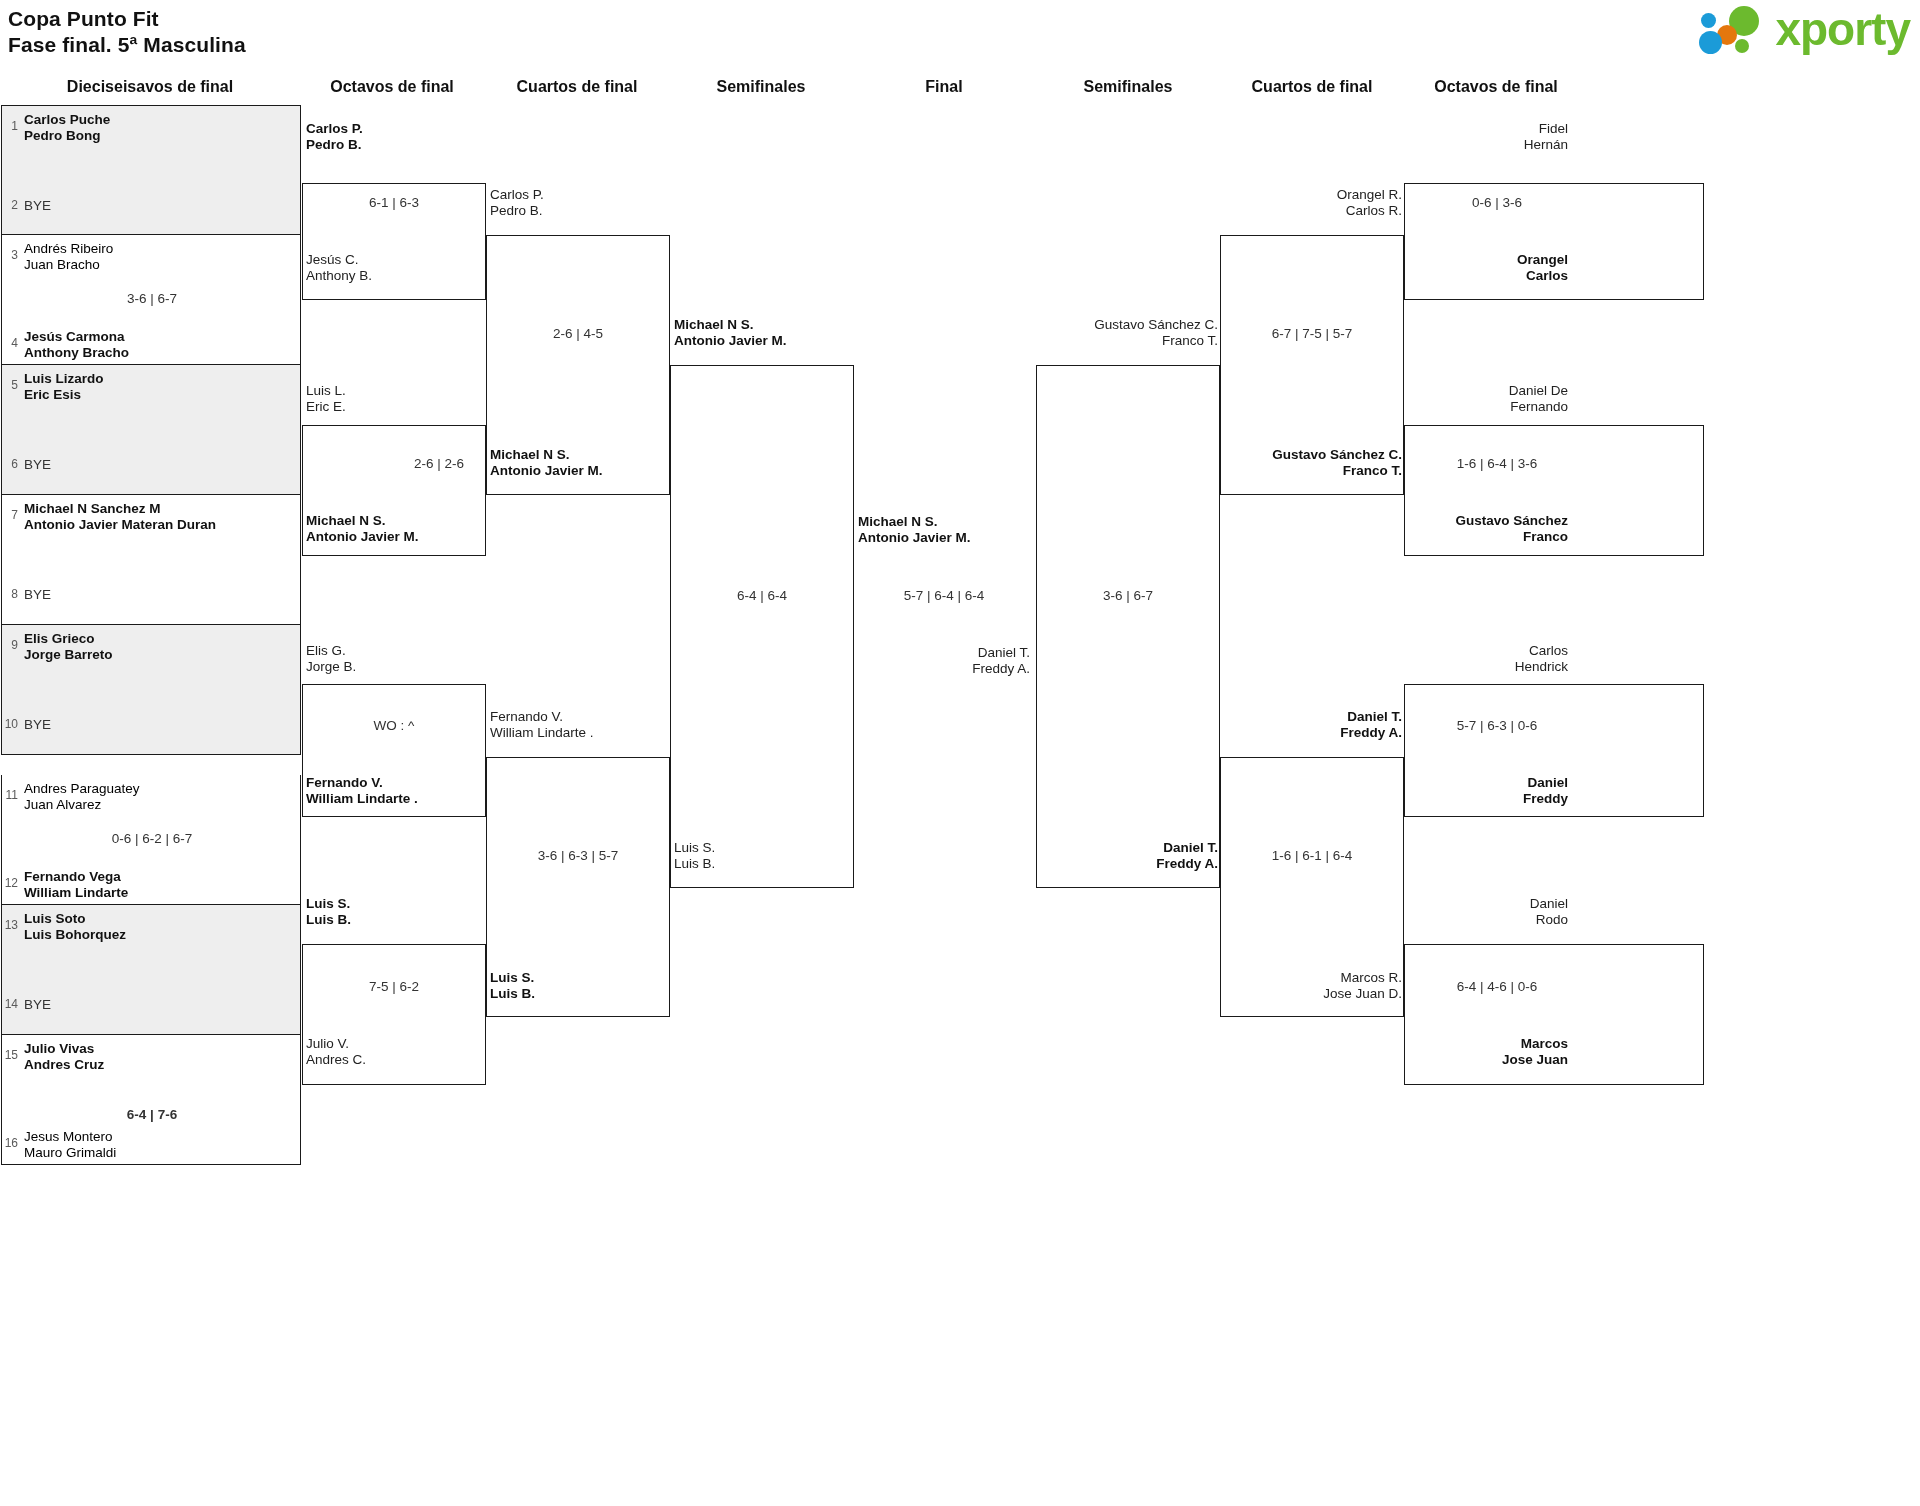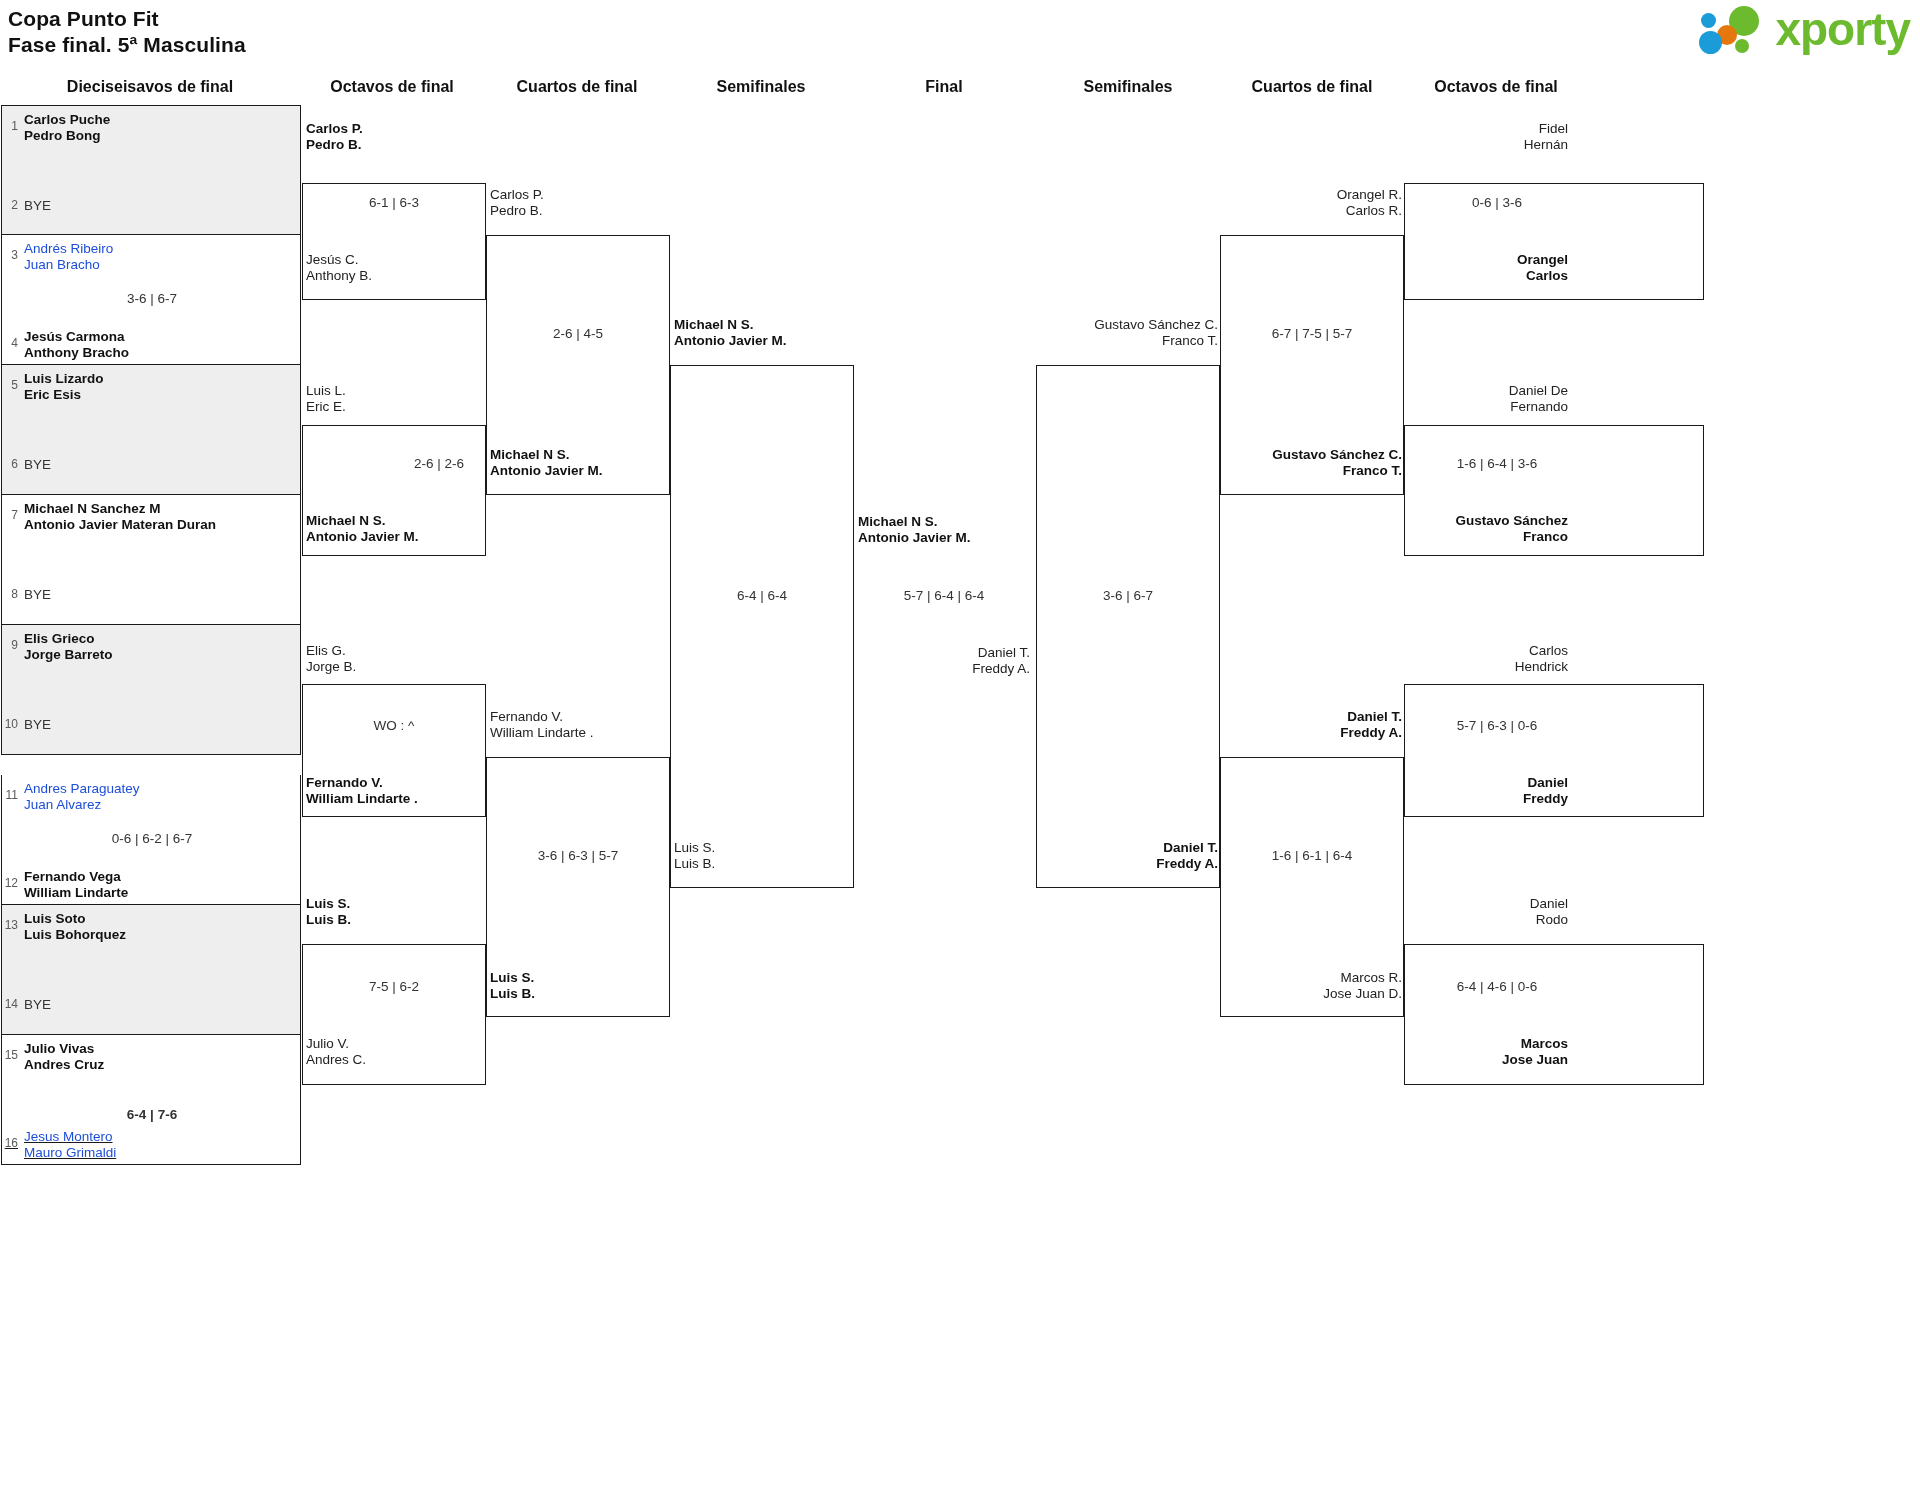--- a/index.html
+++ b/index.html
@@ -37,21 +37,21 @@
   .seed-col { position: absolute; left: 1px; top: 105px; width: 300px; }
   .seed-pair {
     position: relative; width: 300px;
     border-left: 1px solid #1a1a1a; border-right: 1px solid #1a1a1a;
     border-bottom: 1px solid #1a1a1a;
   }
   .seed-pair.first { border-top: 1px solid #1a1a1a; }
   .seed-pair.shaded { background: #eeeeee; }
   .seed-row { position: absolute; left: 0; display: flex; align-items: flex-start; }
   .seed-num { width: 22px; text-align: right; padding-right: 6px; font-size: 12px; color: #5a5a5a; line-height: 15px; padding-top: 7px; }
-  .seed-names { font-size: 13.5px; line-height: 15.5px; color: #1d4ed8; white-space: nowrap; }
+  .seed-names { font-size: 13.5px; line-height: 15.5px; color: #000000; white-space: nowrap; }
   .seed-names.win { font-weight: 700; color: #111; }
   .seed-names.bye { padding-top: 0px; font-size: 13.5px; color: #333; }
   .seed-row.bye-row .seed-num { padding-top: 0; }
   .seed-score {
     position: absolute; width: 300px; text-align: center;
     font-size: 13.5px; color: #333;
   }
 
   
   .bx { position: absolute; border: 1px solid #1a1a1a; }
@@ -199,21 +199,21 @@
         </div>
       </div>
       <div class="seed-pair" style="height: 130px;">
         <div class="seed-row" style="top: 6px;">
           <div class="seed-num">15</div>
           <div class="seed-names win">
             <div>Julio Vivas</div>
             <div>Andres Cruz</div>
           </div>
         </div>
-        <div class="seed-row" style="top: 94px; text-decoration: underline;">
+        <div class="seed-row" style="top: 94px;">
           <div class="seed-num">16</div>
           <div class="seed-names">
             <div>Jesus Montero</div>
             <div>Mauro Grimaldi</div>
           </div>
         </div>
         <div class="seed-score" style="top: 72px; font-weight: bold;">6-4 | 7-6</div>
       </div>
     </div>
 

